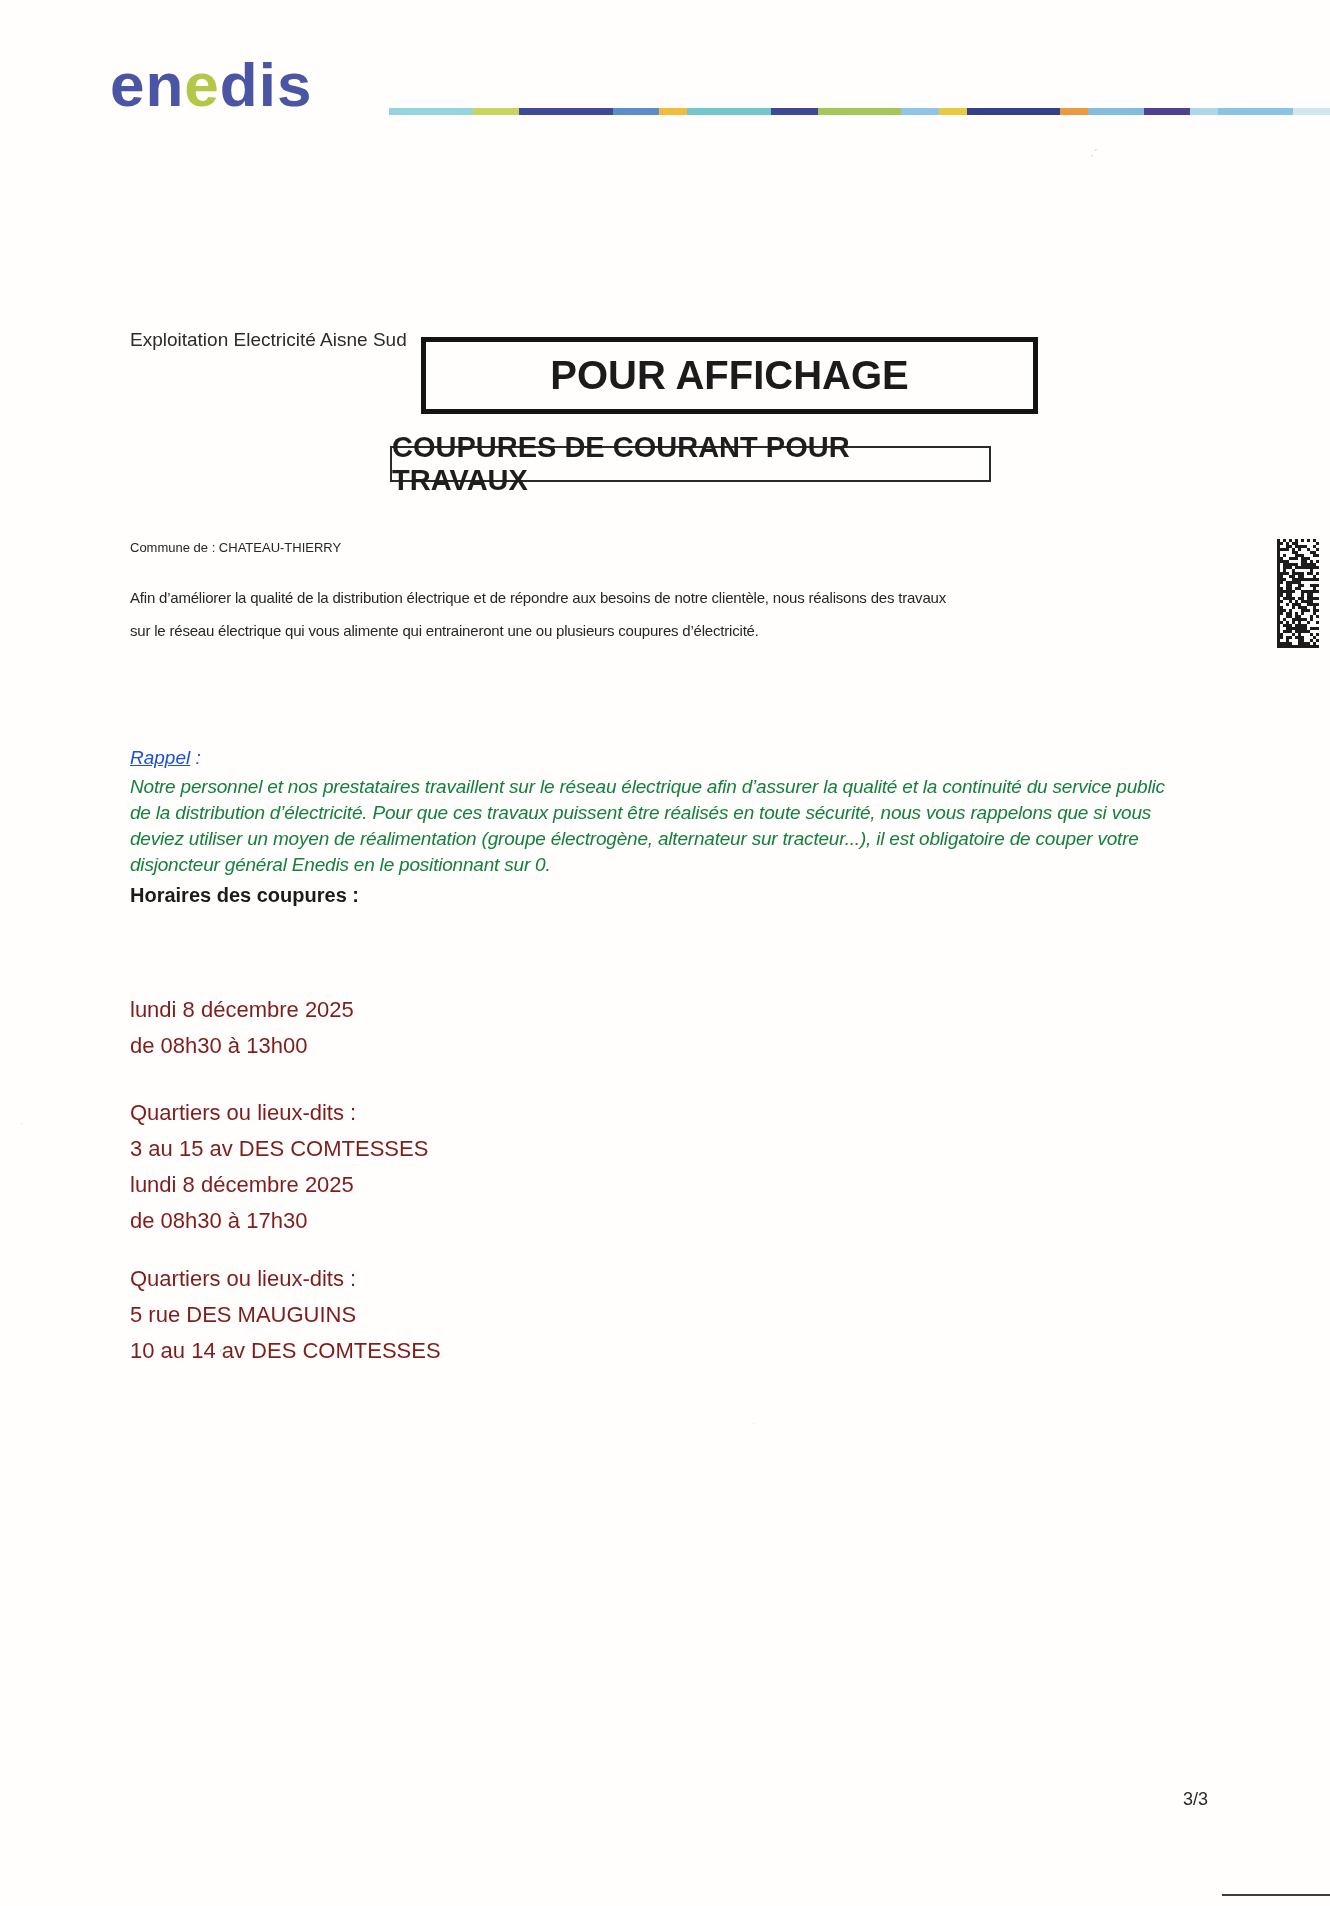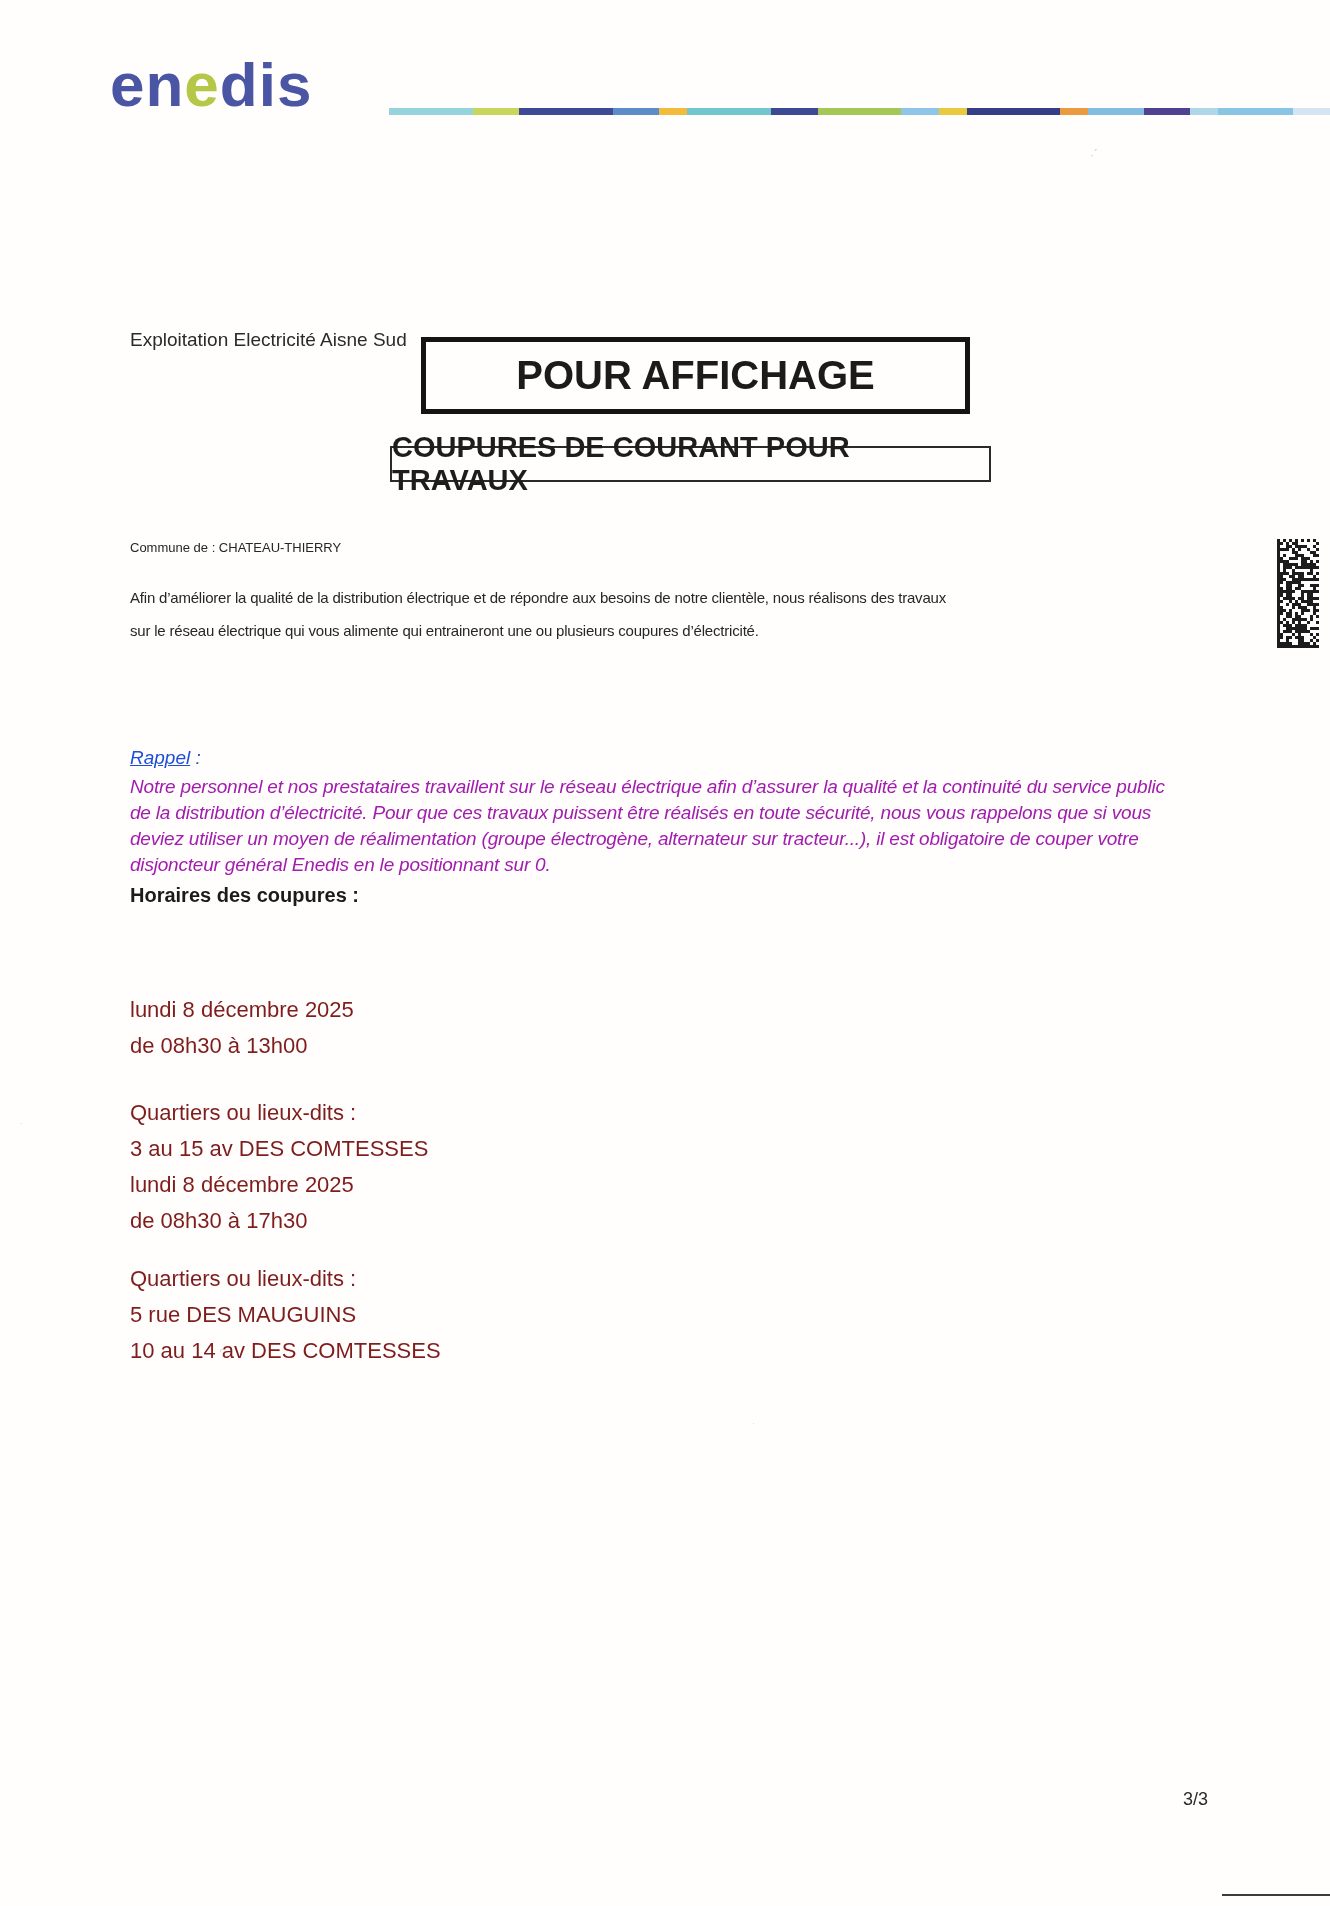--- a/index.html
+++ b/index.html
@@ -23,21 +23,21 @@
     display:flex; overflow:hidden;
   }
   .brand-line span { display:block; height:100%; opacity:.92; }
 
   
   .department {
     position:absolute; left:130px; top:284px;
     font-size:19px; color:#2a2a2a;margin-top:45px;
   }
   .title-box {
-    position:absolute; left:421px; top:337px; width:549px; height:77px;
+    position:absolute; left:421px; top:337px; width:617px; height:77px;
     border:5px solid #141414; display:flex; align-items:center; justify-content:center;
     background:#fffefd;
   }
   .title-box .title-text {
     font-size:40px; font-weight:bold; color:#1b1b1b; letter-spacing:0px;
   }
   .subtitle-box {
     position:absolute; left:390px; top:446px; width:601px; height:36px;
     border:2px solid #2a2a2a; display:flex; align-items:center; justify-content:flex-start;
     background:#fffefd;
@@ -53,21 +53,21 @@
     color:#262626; white-space:pre; letter-spacing:-0.2px;
   }
   .para1 { top:581px; }
   .para2 { top:663px; }
   .rappel-label {
     position:absolute; left:130px; top:747px; font-size:19px; font-style:italic; color:#1d4ed8;
   }
   .rappel-label .ul { text-decoration:underline; }
   .rappel-text {
     position:absolute; left:130px; top:774px; font-size:19px; line-height:26px;
-    font-style:italic; color:#a21caf; white-space:pre; letter-spacing:-0.2px;
+    font-style:italic; color:#15803d; white-space:pre; letter-spacing:-0.2px;
   }
   .horaires {
     position:absolute; left:130px; top:884px; font-size:20px; font-weight:bold; color:#1b1b1b;
   }
   .schedule { position:absolute; left:130px; top:992px; font-size:22px; color:#7f1d1d; }
   .schedule .line { height:36px; line-height:36px; white-space:pre; }
   .schedule .gap1 { margin-top:31px; }
   .schedule .gap2 { margin-top:22px; }
 
   

